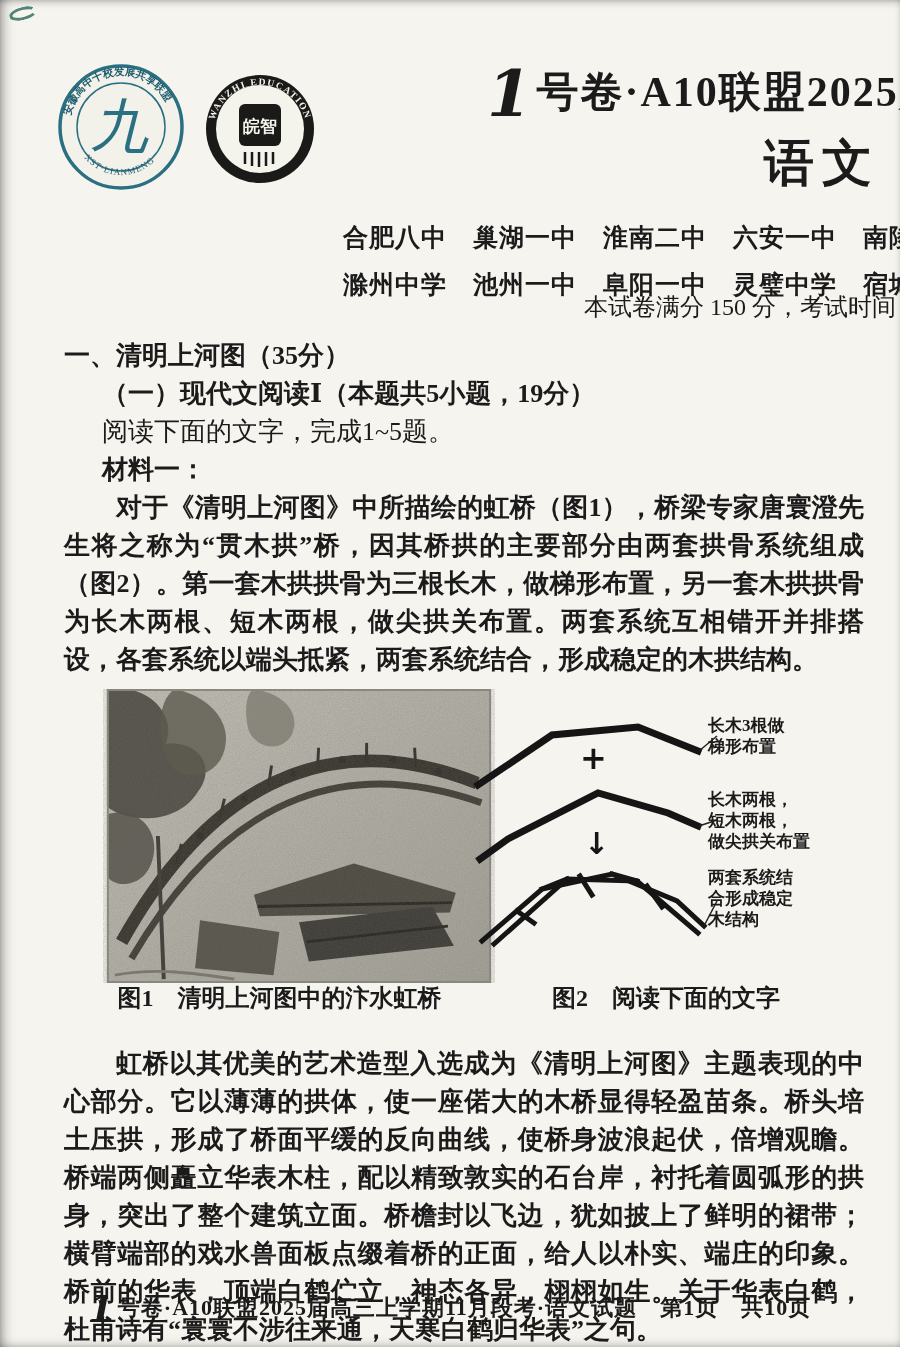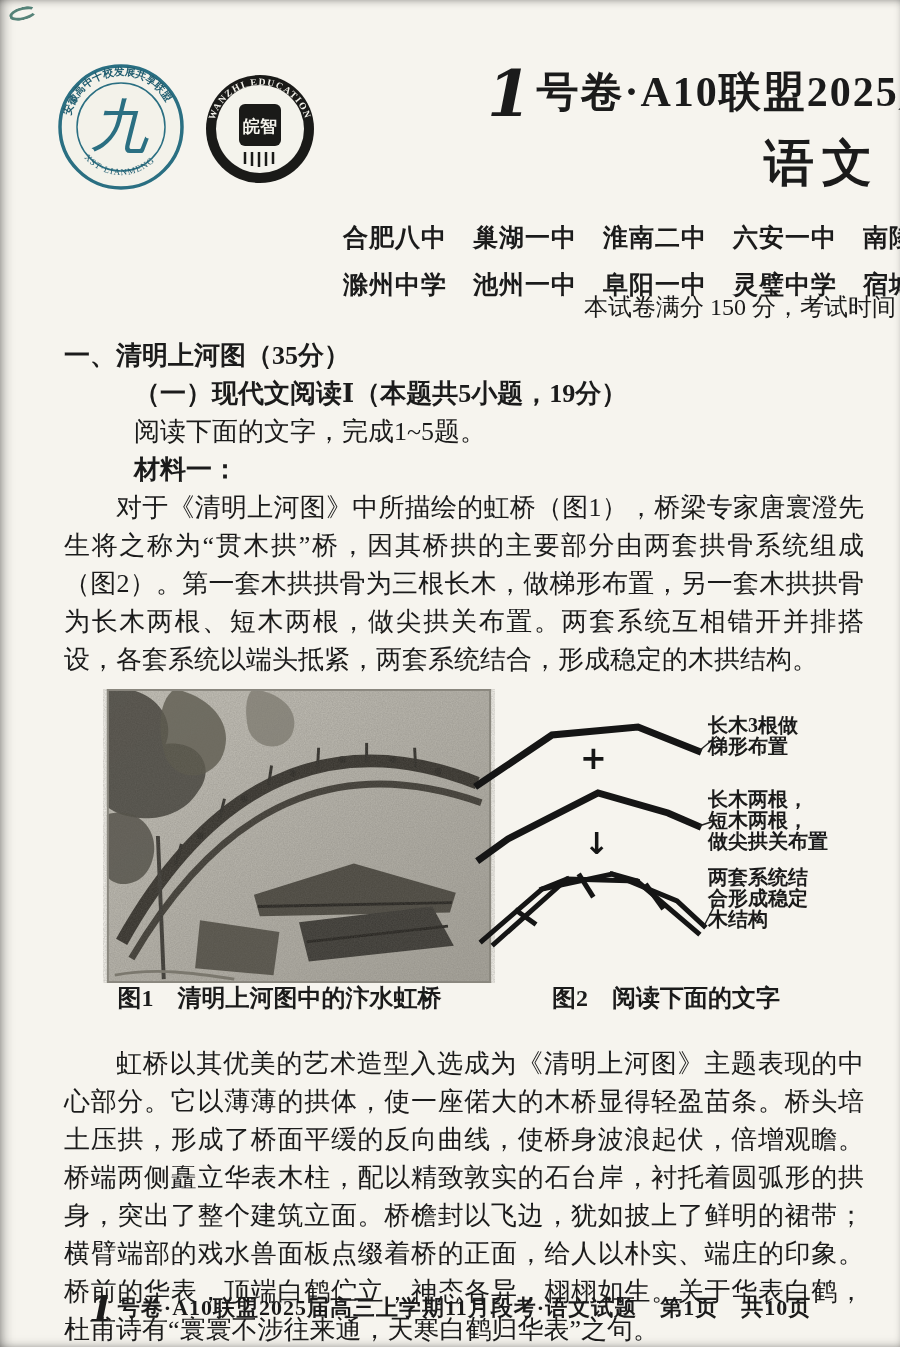--- a/index.html
+++ b/index.html
@@ -28,37 +28,37 @@
   .schools { position:absolute; top:214px; left:0; width:100%; }
   .schools div { padding-left:343px; white-space:nowrap; font-size:25px;
     font-weight:bold; line-height:47px; letter-spacing:1px; }
   .exam-note { position:absolute; top:291px; left:584px; font-size:24px;
     font-weight:normal; white-space:nowrap; }
 
   
   .main { position:absolute; top:337px; left:64px; width:800px;
     font-size:26px; line-height:38px; text-align:justify; }
   .h1 { font-weight:bold; }
-  .h2, .instr, .material { font-weight:bold; margin-left:70px; }
+  .h2, .instr, .material { font-weight:bold; margin-left:38px; }
   .instr { font-weight:normal; }
-  .para { text-indent:52px; }
+  .para { text-indent:52px;font-weight:bold; }
   .para2 { margin-top:32px; }
 
   
   .figures { display:flex; gap:16px; margin-top:10px; }
   .figwrap { display:flex; flex-direction:column; height:324px; }
   .figwrap.f1 { width:392px;padding-left:39px; }
   .figwrap.f2 { width:388px; padding-top:20px; }
   .figcap { margin-top:auto; text-align:center; font-weight:bold;
     font-size:24px; text-indent:0; line-height:30px; }
   .fig1img { width:392px; height:300px; display:block; }
   .fig2box { position:relative; width:388px; height:246px; }
   .fig2box svg { position:absolute; inset:0; }
   .fig2label { position:absolute; left:236px; width:152px; white-space:pre-line;
-    font-size:20px; line-height:21px; font-weight:bold; text-align:left; }
+    font-size:17px; line-height:21px; font-weight:bold; text-align:left; }
   .lab1 { top:6px; } .lab2 { top:80px; } .lab3 { top:158px; }
   .symb { position:absolute; font-family:"DejaVu Sans",sans-serif; font-weight:bold; color:#151515; }
   .plus { left:108px; top:30px; font-size:32px; }
   .darr { left:112px; top:116px; font-size:30px; }
 
   
   .footer { position:absolute; bottom:24px; left:0; width:100%; text-align:center;
     font-size:22px; font-weight:bold; letter-spacing:1px; }
   .footer .script-one { font-size:36px; vertical-align:-6px; }
 </style>

